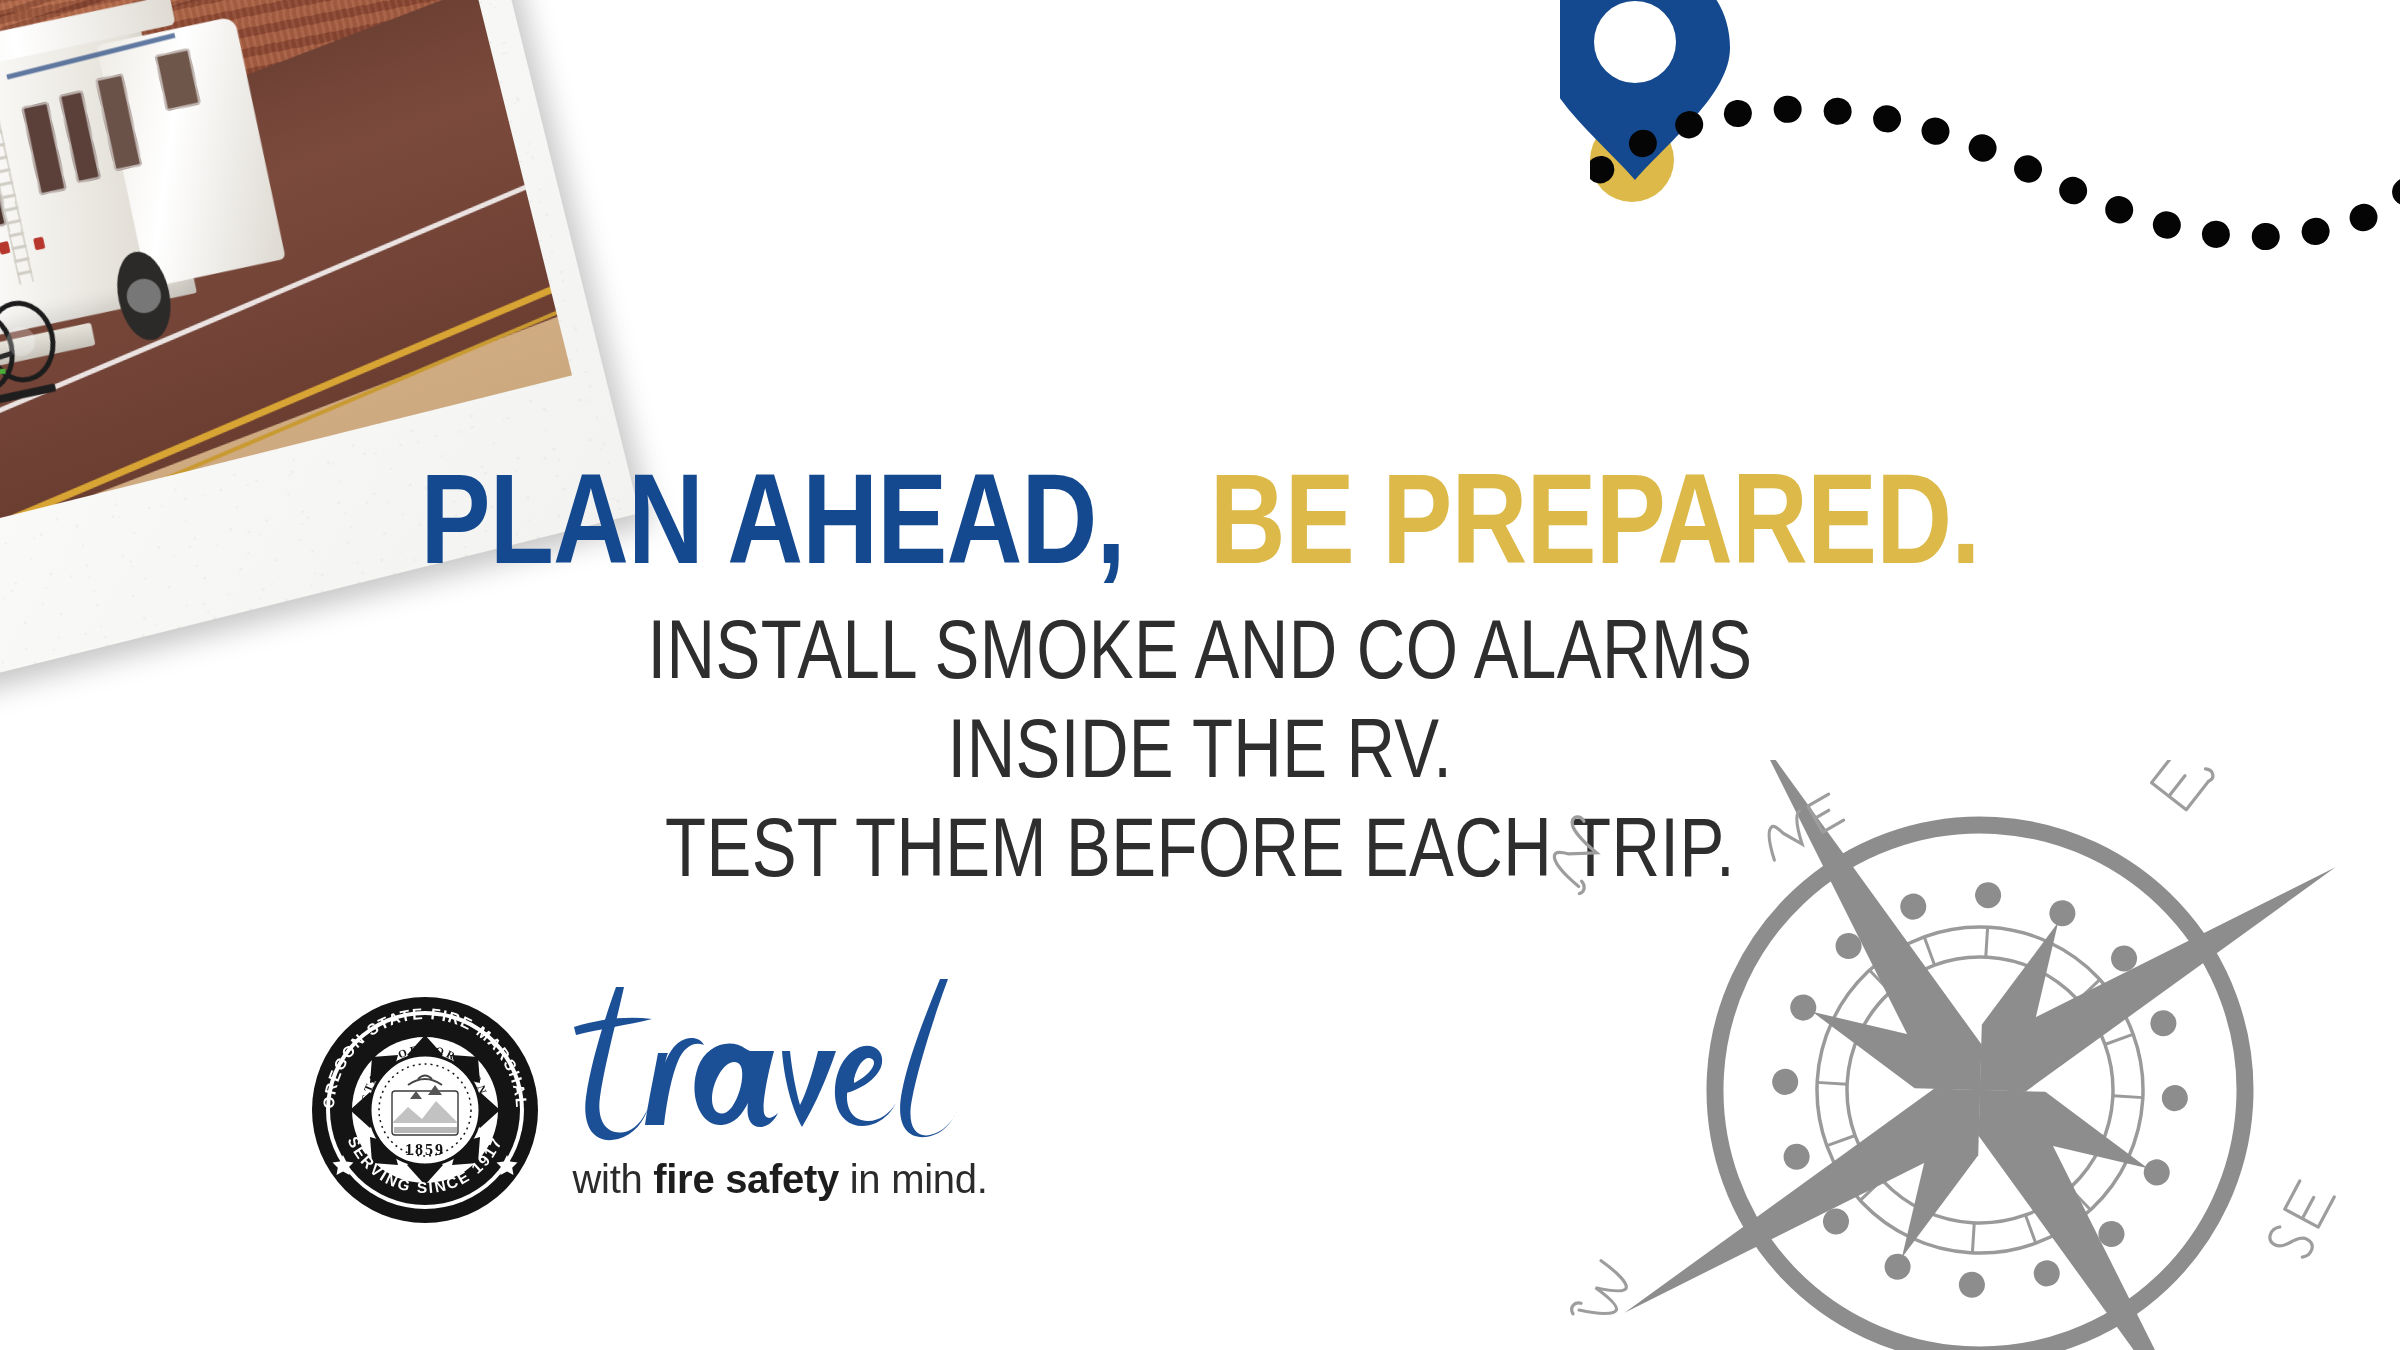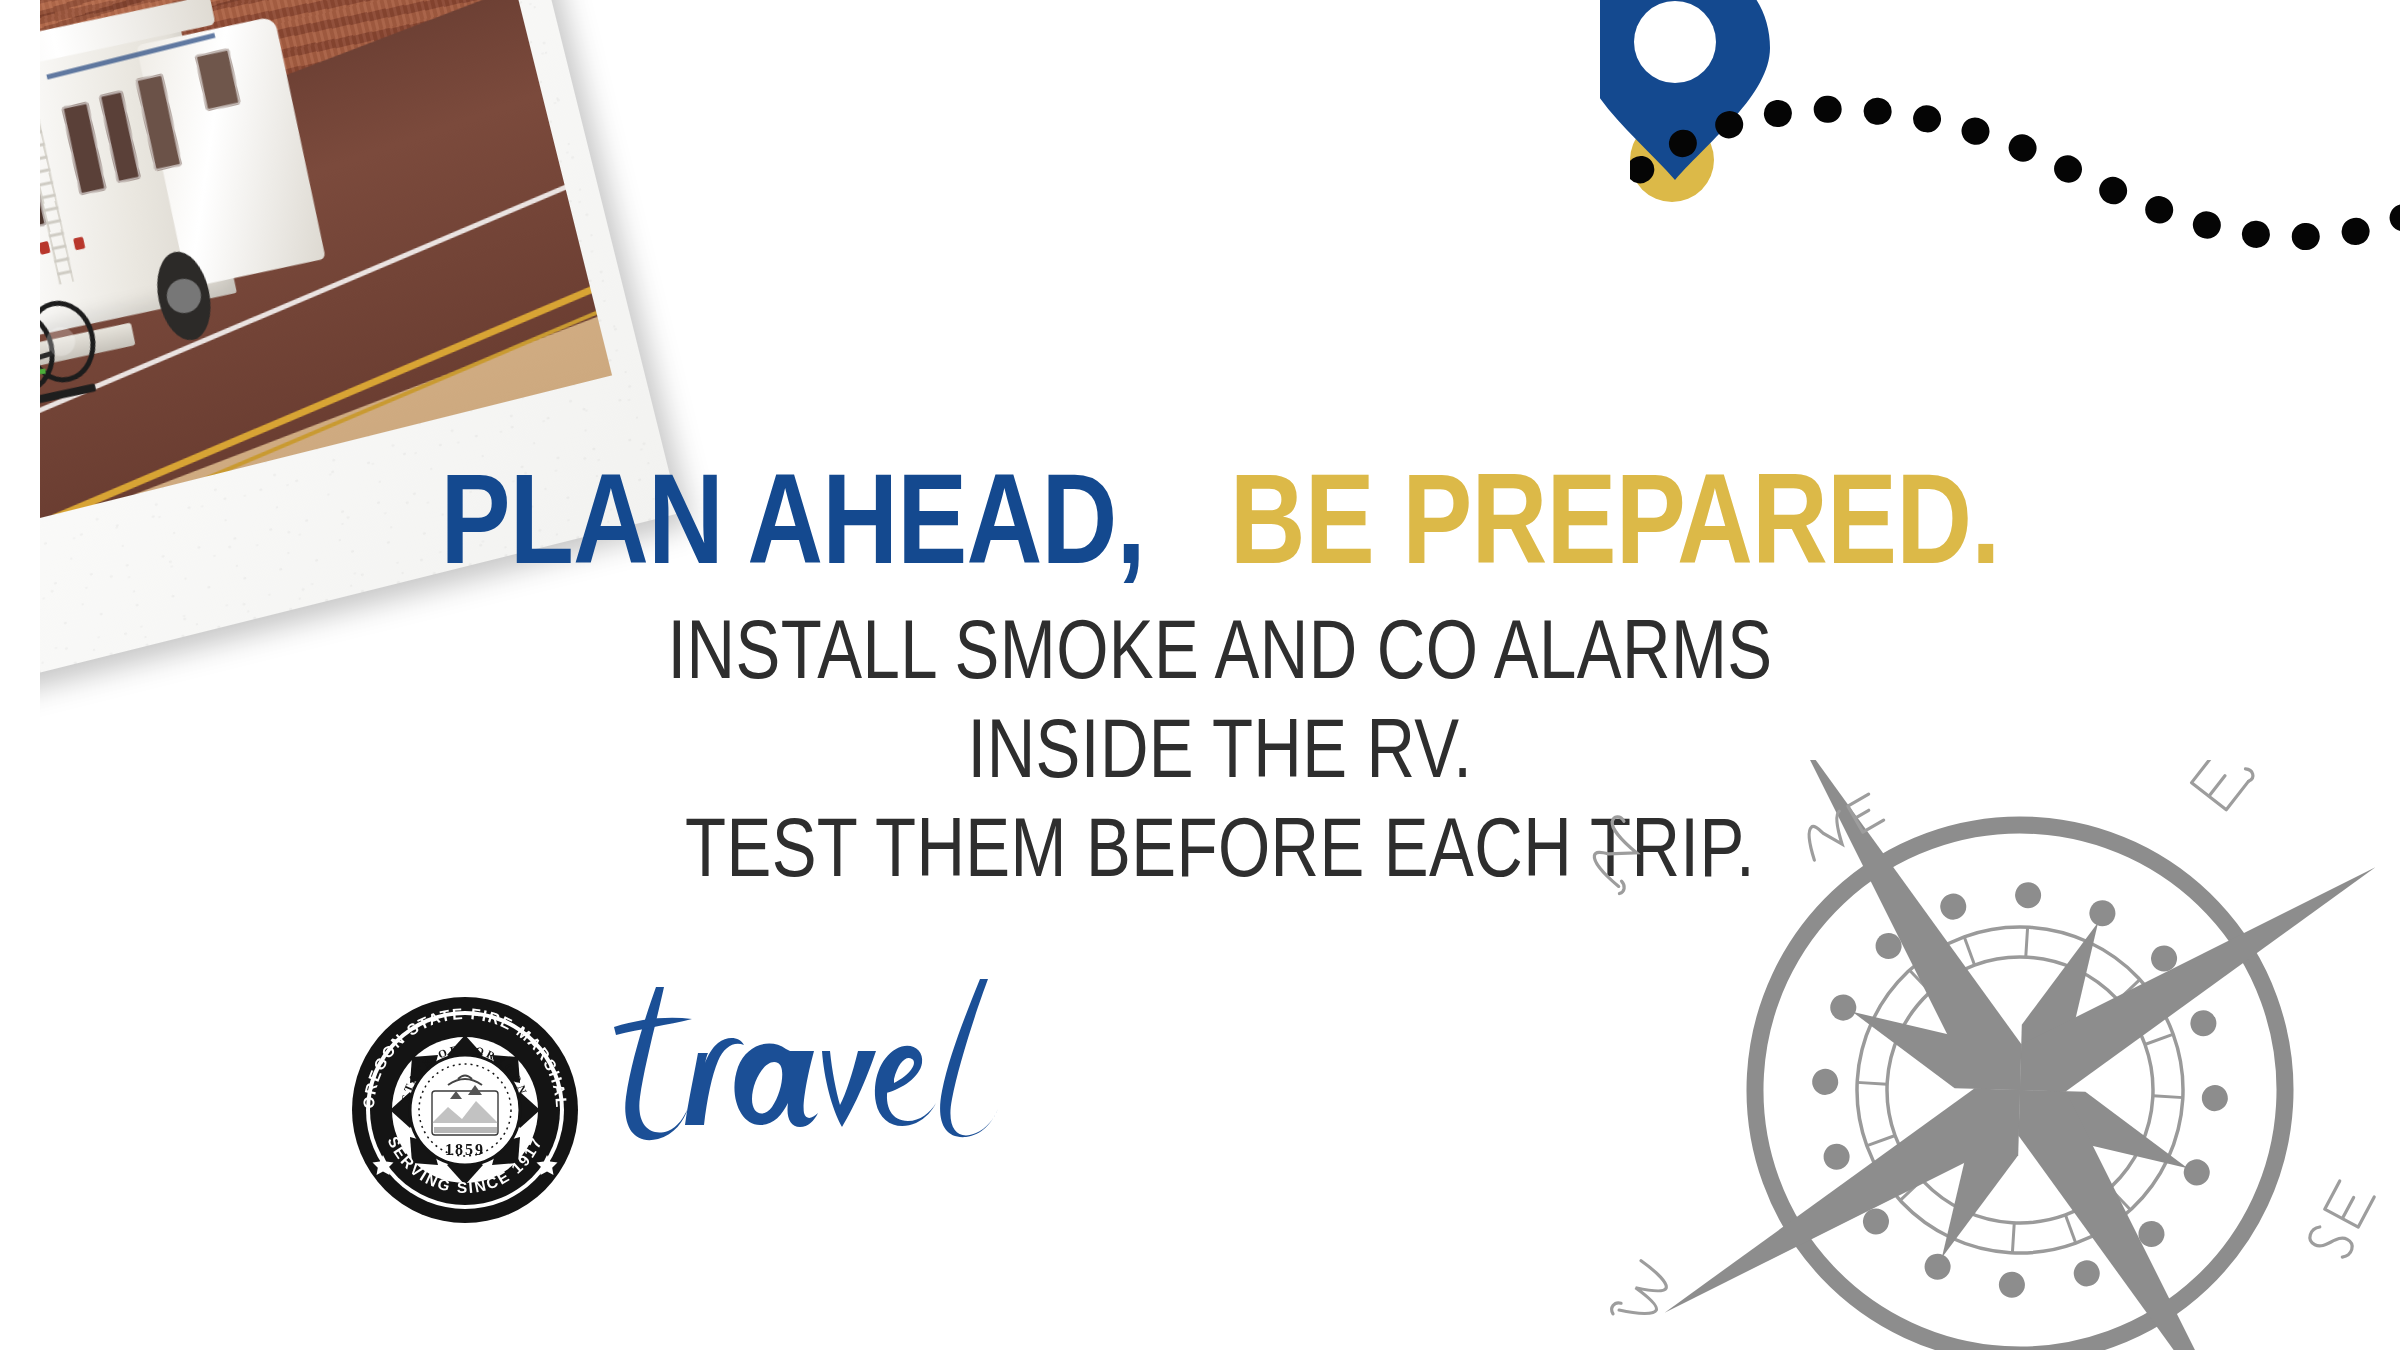--- a/index.html
+++ b/index.html
@@ -14,21 +14,20 @@
     overflow: hidden;
     font-family: "Liberation Sans", sans-serif;
     -webkit-font-smoothing: antialiased;
   }
 
   #poster {
     position: absolute;
     inset: 0;
     background: #ffffff;
     overflow: hidden;
-    margin-left: 40px;
   }
 
   
   .polaroid-wrap {
     position: absolute;
     left: -190px;
     top: -215px;
     width: 740px;
     height: 830px;
     transform: rotate(-14deg);
@@ -420,20 +419,23 @@
                  C 280 83 272 106 276 128 C 280 148 298 156 316 148
                  C 326 143 332 136 336 128 C 330 138 320 146 308 146
                  C 292 146 284 132 288 112 Z
                  M 294 104 C 298 88 306 80 312 84 C 318 88 310 100 294 108 Z"></path>
 
         <path d="M388 4 C 376 36 358 92 352 124 C 346 154 358 166 376 158
                  C 386 154 394 144 398 134 C 392 148 382 160 366 162
                  C 344 164 336 146 342 116 C 349 80 368 34 380 4 Z"></path>
       </g>
     </svg>
+    <div class="brand-tag">
+      <span>with </span><b>fire safety</b><span> in mind.</span>
+    </div>
   </div>
 
   <div class="compass">
     <svg width="940" height="620" viewBox="0 0 940 620">
       <g transform="translate(500,330) rotate(25)" fill="#8d8d8d" stroke="none">
 
         <circle cx="0" cy="0" r="265" fill="none" stroke="#8d8d8d" stroke-width="17"></circle>
 
         <g>
           <circle cx="0" cy="0" r="163" fill="none" stroke="#9a9a9a" stroke-width="3.5"></circle>

